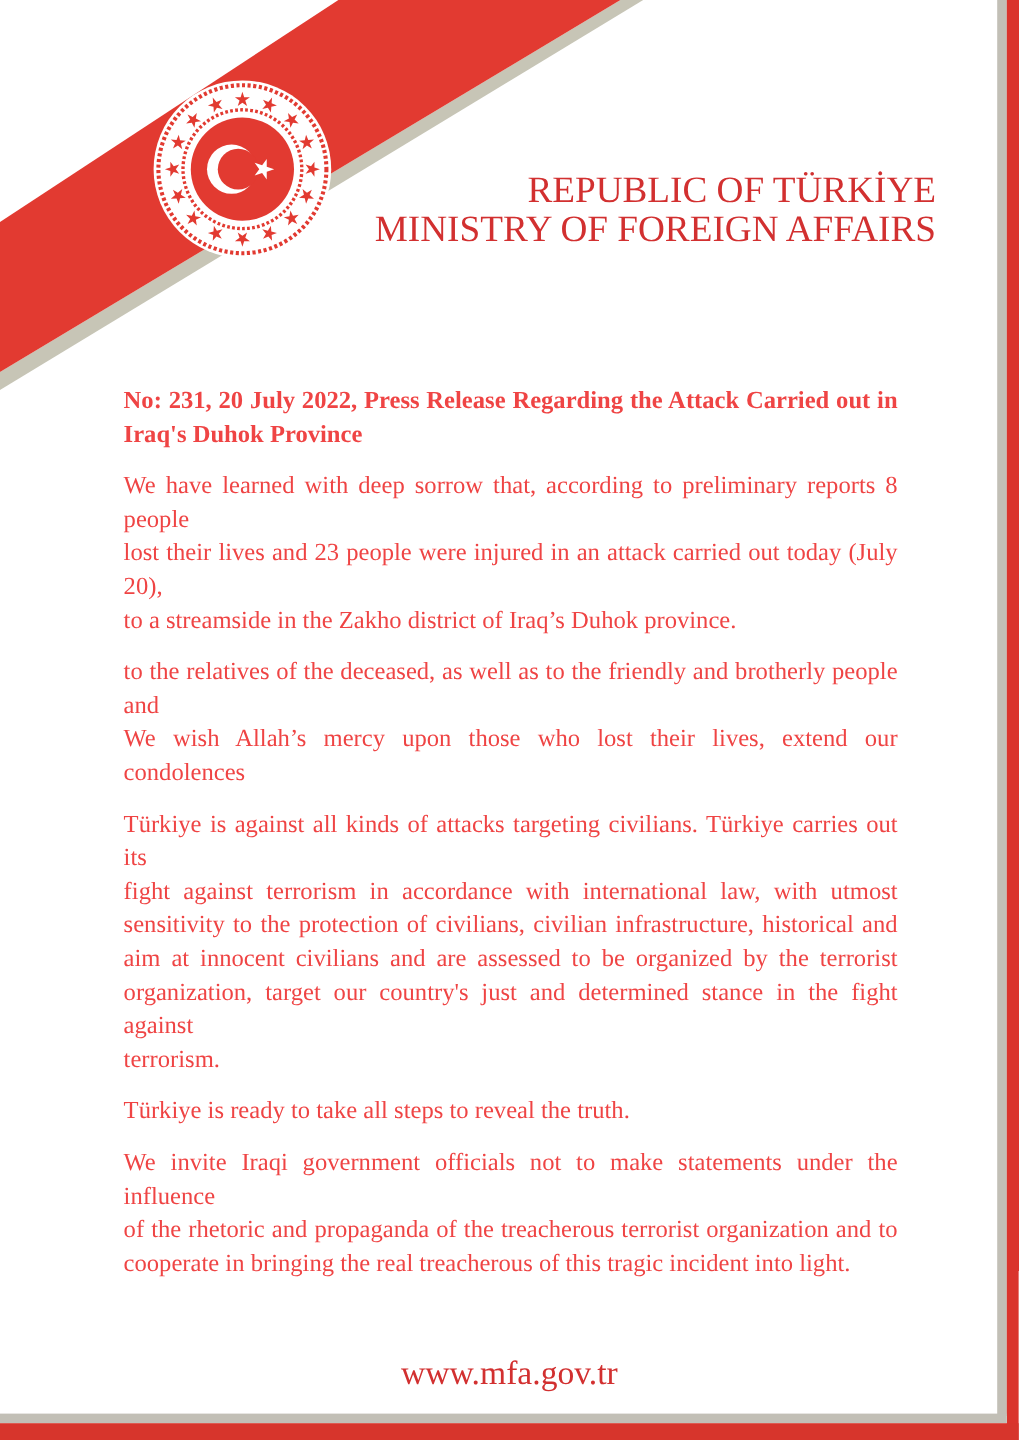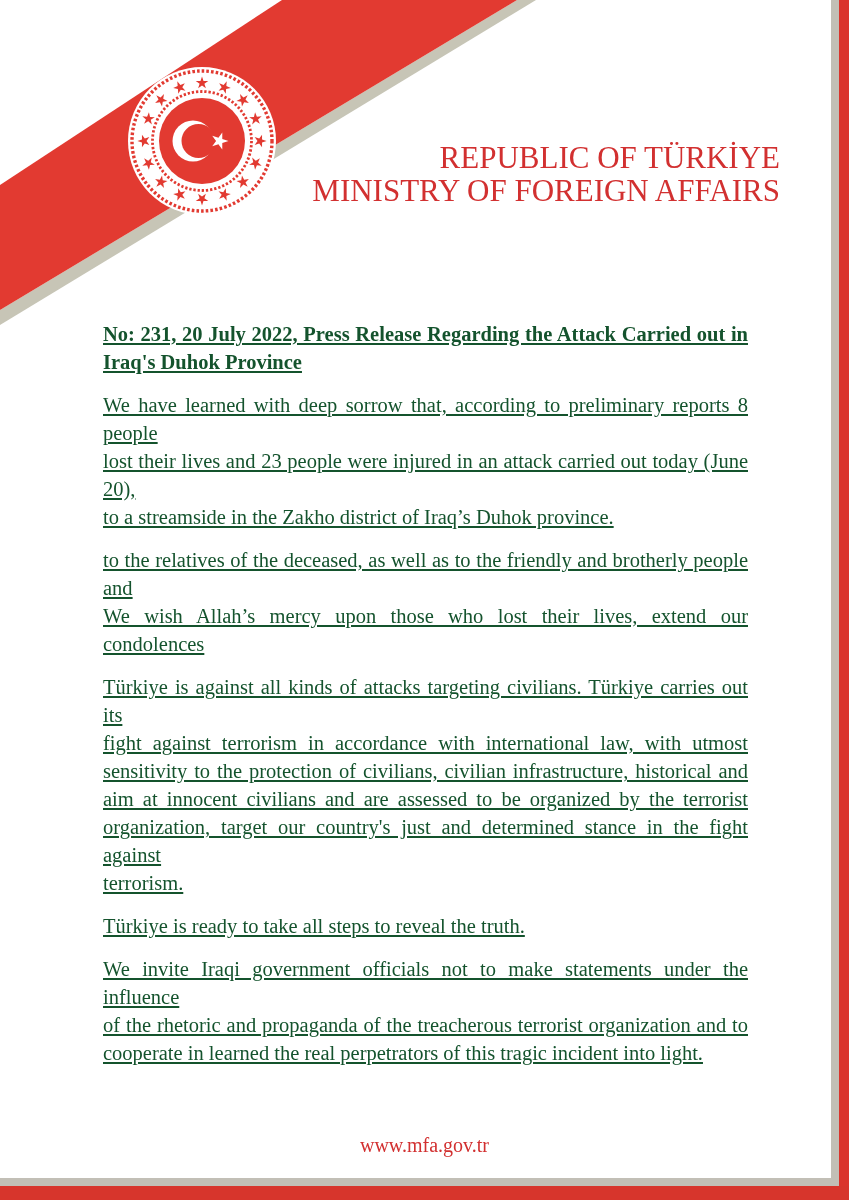--- a/index.html
+++ b/index.html
@@ -23,33 +23,32 @@
     position:absolute;top:141px;right:69px;
     text-align:right;
     color:#d23030;
     font-size:31px;line-height:33px;
     white-space:nowrap;
   }
   
   .doc-body{
     position:absolute;left:103px;top:320px;width:645px;
     font-size:20.5px;line-height:28px;
-    color:#14532d;
-    text-decoration:underline;
+    color:#ef4444;
   }
   .para{margin:0 0 15px 0;}
   .para.heading{font-weight:bold;}
   .line{text-align:justify;text-align-last:justify;}
   .line.last{text-align:right;text-align-last:left;}
   
   .footer-url{
     position:absolute;left:0;top:1133px;width:849px;
     text-align:center;
     color:#d23030;
-    font-size:20px;line-height:24px;
+    font-size:28px;line-height:24px;
   }
 </style>
 </head>
 <body>
 
 <div class="page">
 
   <svg class="ribbon-svg" width="560" height="340" viewBox="0 0 560 340">
     <defs>
       <polygon id="star5" points="0,-10 2.25,-3.09 9.51,-3.09 3.63,1.18 5.88,8.09 0,3.82 -5.88,8.09 -3.63,1.18 -9.51,-3.09 -2.25,-3.09"></polygon>
@@ -96,42 +95,42 @@
     <div>MINISTRY OF FOREIGN AFFAIRS</div>
   </div>
 
   <div class="doc-body" id="doc-body">
       <div class="para heading">
         <div class="line">No: 231, 20 July 2022, Press Release Regarding the Attack Carried out in</div>
         <div class="line last">Iraq's Duhok Province</div>
       </div>
       <div class="para">
         <div class="line">We have learned with deep sorrow that, according to preliminary reports 8 people</div>
-        <div class="line">lost their lives and 23 people were injured in an attack carried out today (June 20),</div>
+        <div class="line">lost their lives and 23 people were injured in an attack carried out today (July 20),</div>
         <div class="line last">to a streamside in the Zakho district of Iraq’s Duhok province.</div>
       </div>
       <div class="para">
         <div class="line">to the relatives of the deceased, as well as to the friendly and brotherly people and</div>
         <div class="line">We wish Allah’s mercy upon those who lost their lives, extend our condolences</div>
       </div>
       <div class="para">
         <div class="line">Türkiye is against all kinds of attacks targeting civilians. Türkiye carries out its</div>
         <div class="line">fight against terrorism in accordance with international law, with utmost</div>
         <div class="line">sensitivity to the protection of civilians, civilian infrastructure, historical and</div>
         <div class="line">aim at innocent civilians and are assessed to be organized by the terrorist</div>
         <div class="line">organization, target our country's just and determined stance in the fight against</div>
         <div class="line last">terrorism.</div>
       </div>
       <div class="para">
         <div class="line last">Türkiye is ready to take all steps to reveal the truth.</div>
       </div>
       <div class="para">
         <div class="line">We invite Iraqi government officials not to make statements under the influence</div>
         <div class="line">of the rhetoric and propaganda of the treacherous terrorist organization and to</div>
-        <div class="line last">cooperate in learned the real perpetrators of this tragic incident into light.</div>
+        <div class="line last">cooperate in bringing the real treacherous of this tragic incident into light.</div>
       </div>
     </div>
 
   <div class="footer-url">www.mfa.gov.tr</div>
   <div class="footer-grey"></div>
   <div class="footer-red"></div>
 
 </div>
 
 </body></html>

